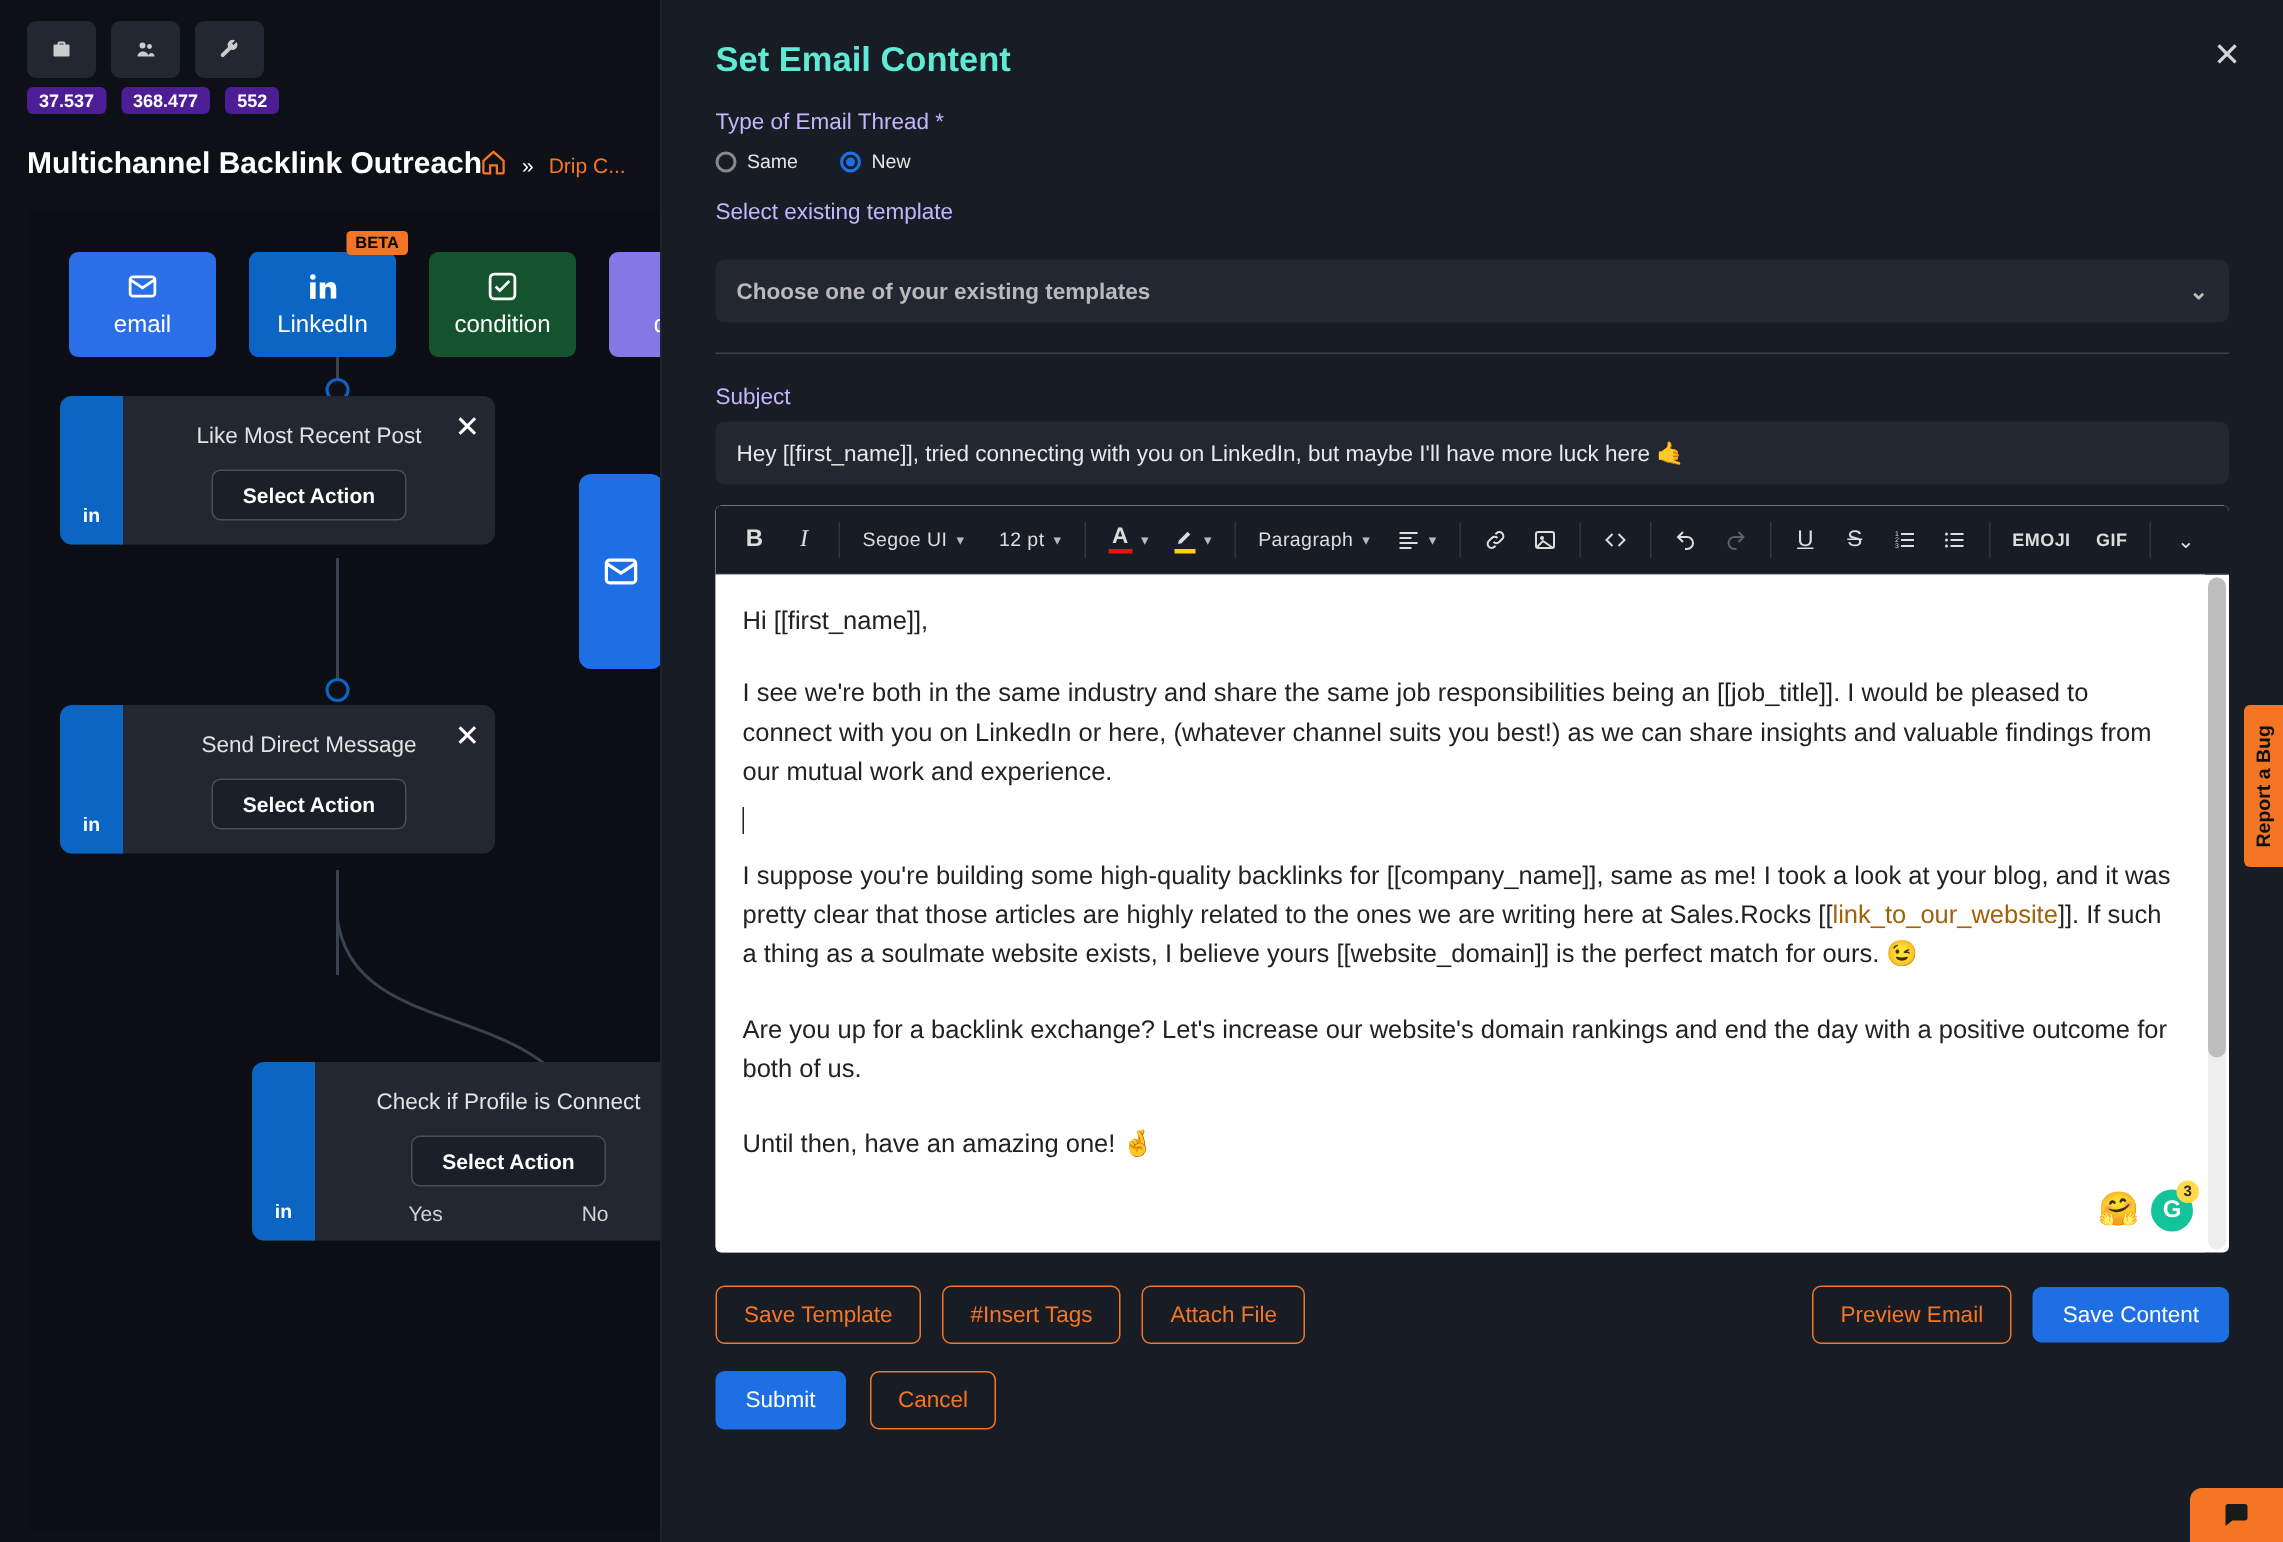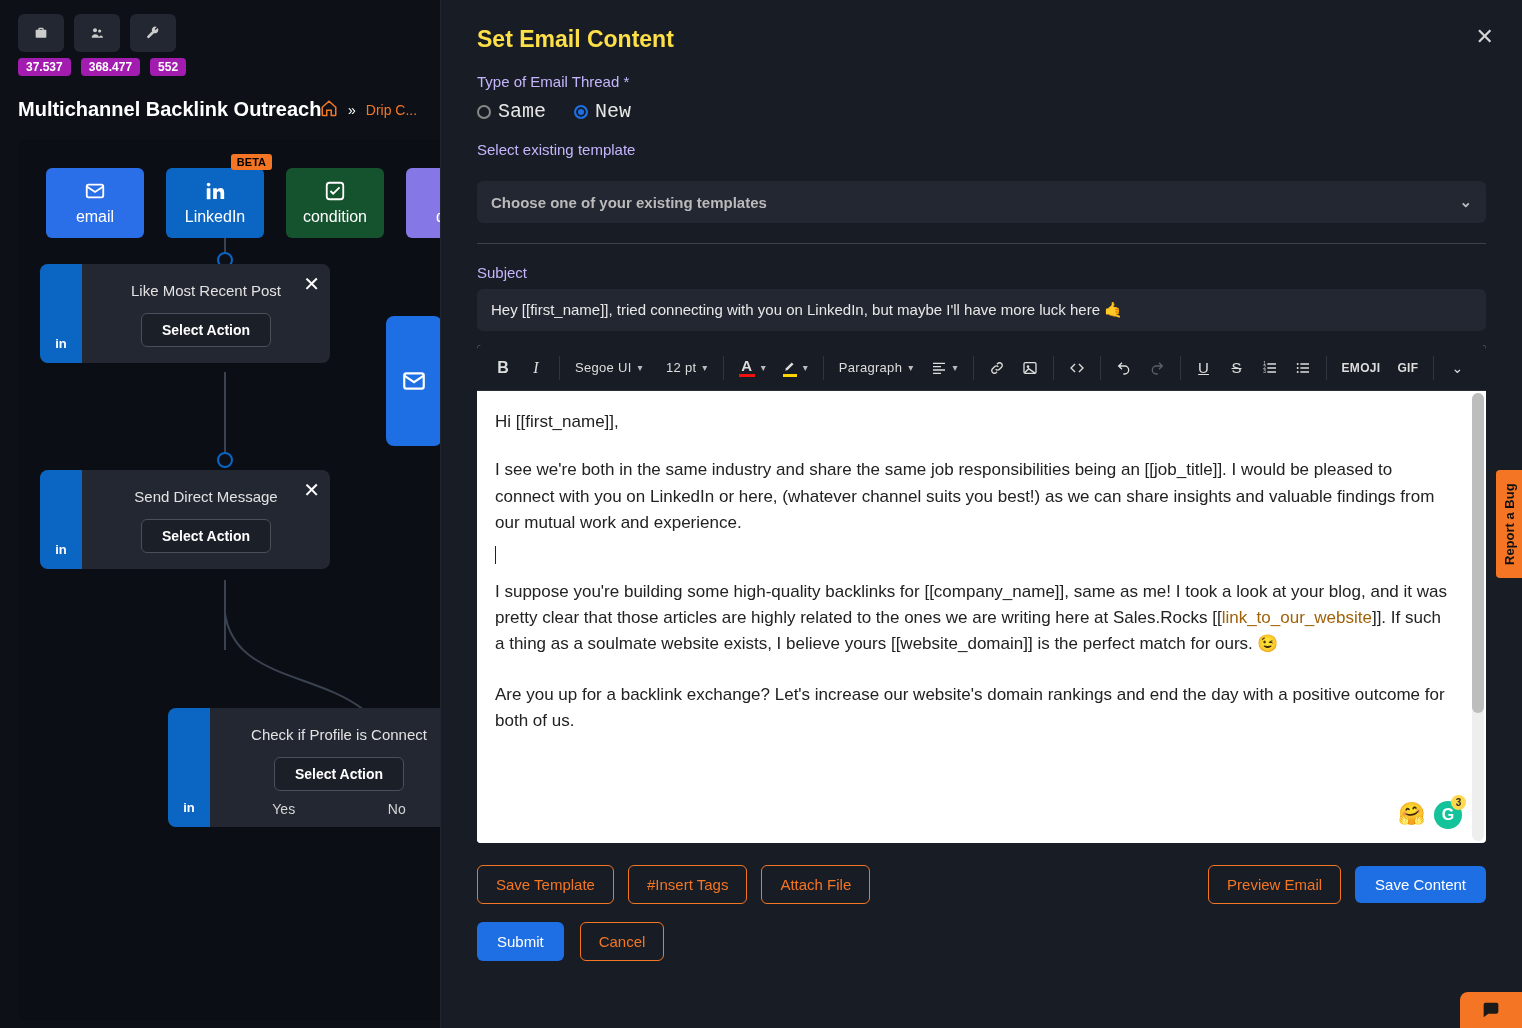--- a/index.html
+++ b/index.html
@@ -24,21 +24,21 @@
 .toolbar-row { display: flex; gap: 10px; margin-bottom: 6px; }
 .tool-btn {
   width: 46px; height: 38px;
   background: #232732;
   border-radius: 6px;
   display:flex;align-items:center;justify-content:center;
   color:#bdbdbd;
 }
 .tool-badges { display:flex; gap:10px; }
 .badge-small {
-  background:#a21caf; color:#fff; font-size:12px; font-weight:600;
+  background:#4c1d95; color:#fff; font-size:12px; font-weight:600;
   padding:2px 8px; border-radius:4px;
 }
 
 .flow-title {
   font-size:20px; font-weight:600; color:#fff; margin-top:22px;
 }
 .crumb-line {
   position:absolute; left:320px; top:99px; display:flex; align-items:center; gap:10px;
   color:#f47624; font-size:14px;
 }
@@ -91,25 +91,25 @@
 .vert-line { position:absolute; width:2px; background:#3a4250; }
 .round-connector { width:16px;height:16px;border:2px solid #0a66c2;border-radius:50%;background:#0d1117;position:absolute; }
 
 
 .modal {
   position:absolute; left:440px; top:0; right:0; bottom:0;
   background:#181c24; padding:26px 36px 22px;
   overflow:hidden;
   border-left:1px solid #202530;
 }
-.modal-title { font-size:23px; font-weight:600; color:#fde047; }
+.modal-title { font-size:23px; font-weight:600; color:#5eead4; }
 .modal-close { position:absolute; right:28px; top:24px; font-size:22px; color:#d4d4d4; cursor:pointer; }
 
 .form-label { font-size:15px; color:#c4b5fd; margin-top:20px; }
-.radio-row { display:flex; gap:28px; margin-top:10px; align-items:flex-end; font-size:20px;font-family:Liberation Mono, monospace; }
+.radio-row { display:flex; gap:28px; margin-top:10px; align-items:flex-end; font-size:13px; }
 .radio-opt { display:flex; align-items:center; gap:7px; }
 .radio-dot { width:14px; height:14px; border:2px solid #888; border-radius:50%; display:inline-block; }
 .radio-dot.active { border-color:#1e6fe3; background:#1e6fe3; box-shadow:inset 0 0 0 2px #181c24; }
 
 .select-row {
   margin-top:23px; background:#232732; border-radius:6px;
   padding:12px 14px; color:#bababa; font-size:15px;
   display:flex; align-items:center; justify-content:space-between;font-weight:bold;
 }
 .hr-line { border:none; border-top:1px solid #3a4250; margin-top:20px; }
@@ -426,20 +426,21 @@
     </div>
 
     <div class="editor-body">
       <p class="para-gap">Hi [[first_name]],</p>
       <p>I see we're both in the same industry and share the same job responsibilities being an [[job_title]]. I would be pleased to connect with you on LinkedIn or here, (whatever channel suits you best!) as we can share insights and valuable findings from our mutual work and experience.</p>
       <p><span class="editor-cursor"></span></p>
       <p style="margin-top:10px">
         <span>I suppose you're building some high-quality backlinks for [[company_name]], same as me! I took a look at your blog, and it was pretty clear that those articles are highly related to the ones we are writing here at Sales.Rocks [[</span><a href="#">link_to_our_website</a><span>]]. If such a thing as a soulmate website exists, I believe yours [[website_domain]] is the perfect match for ours. 😉</span>
       </p>
       <p class="para-gap" style="margin-top:24px">Are you up for a backlink exchange? Let's increase our website's domain rankings and end the day with a positive outcome for both of us.</p>
+      <p style="margin-top:24px">Until then, have an amazing one! 🤞</p>
     </div>
 
     <div class="scroll-track">
       <div class="scroll-thumb"></div>
     </div>
 
     <div class="hug-emoji">🤗</div>
     <div class="grammarly">
       G<span class="grammarly-badge">3</span>
     </div>

